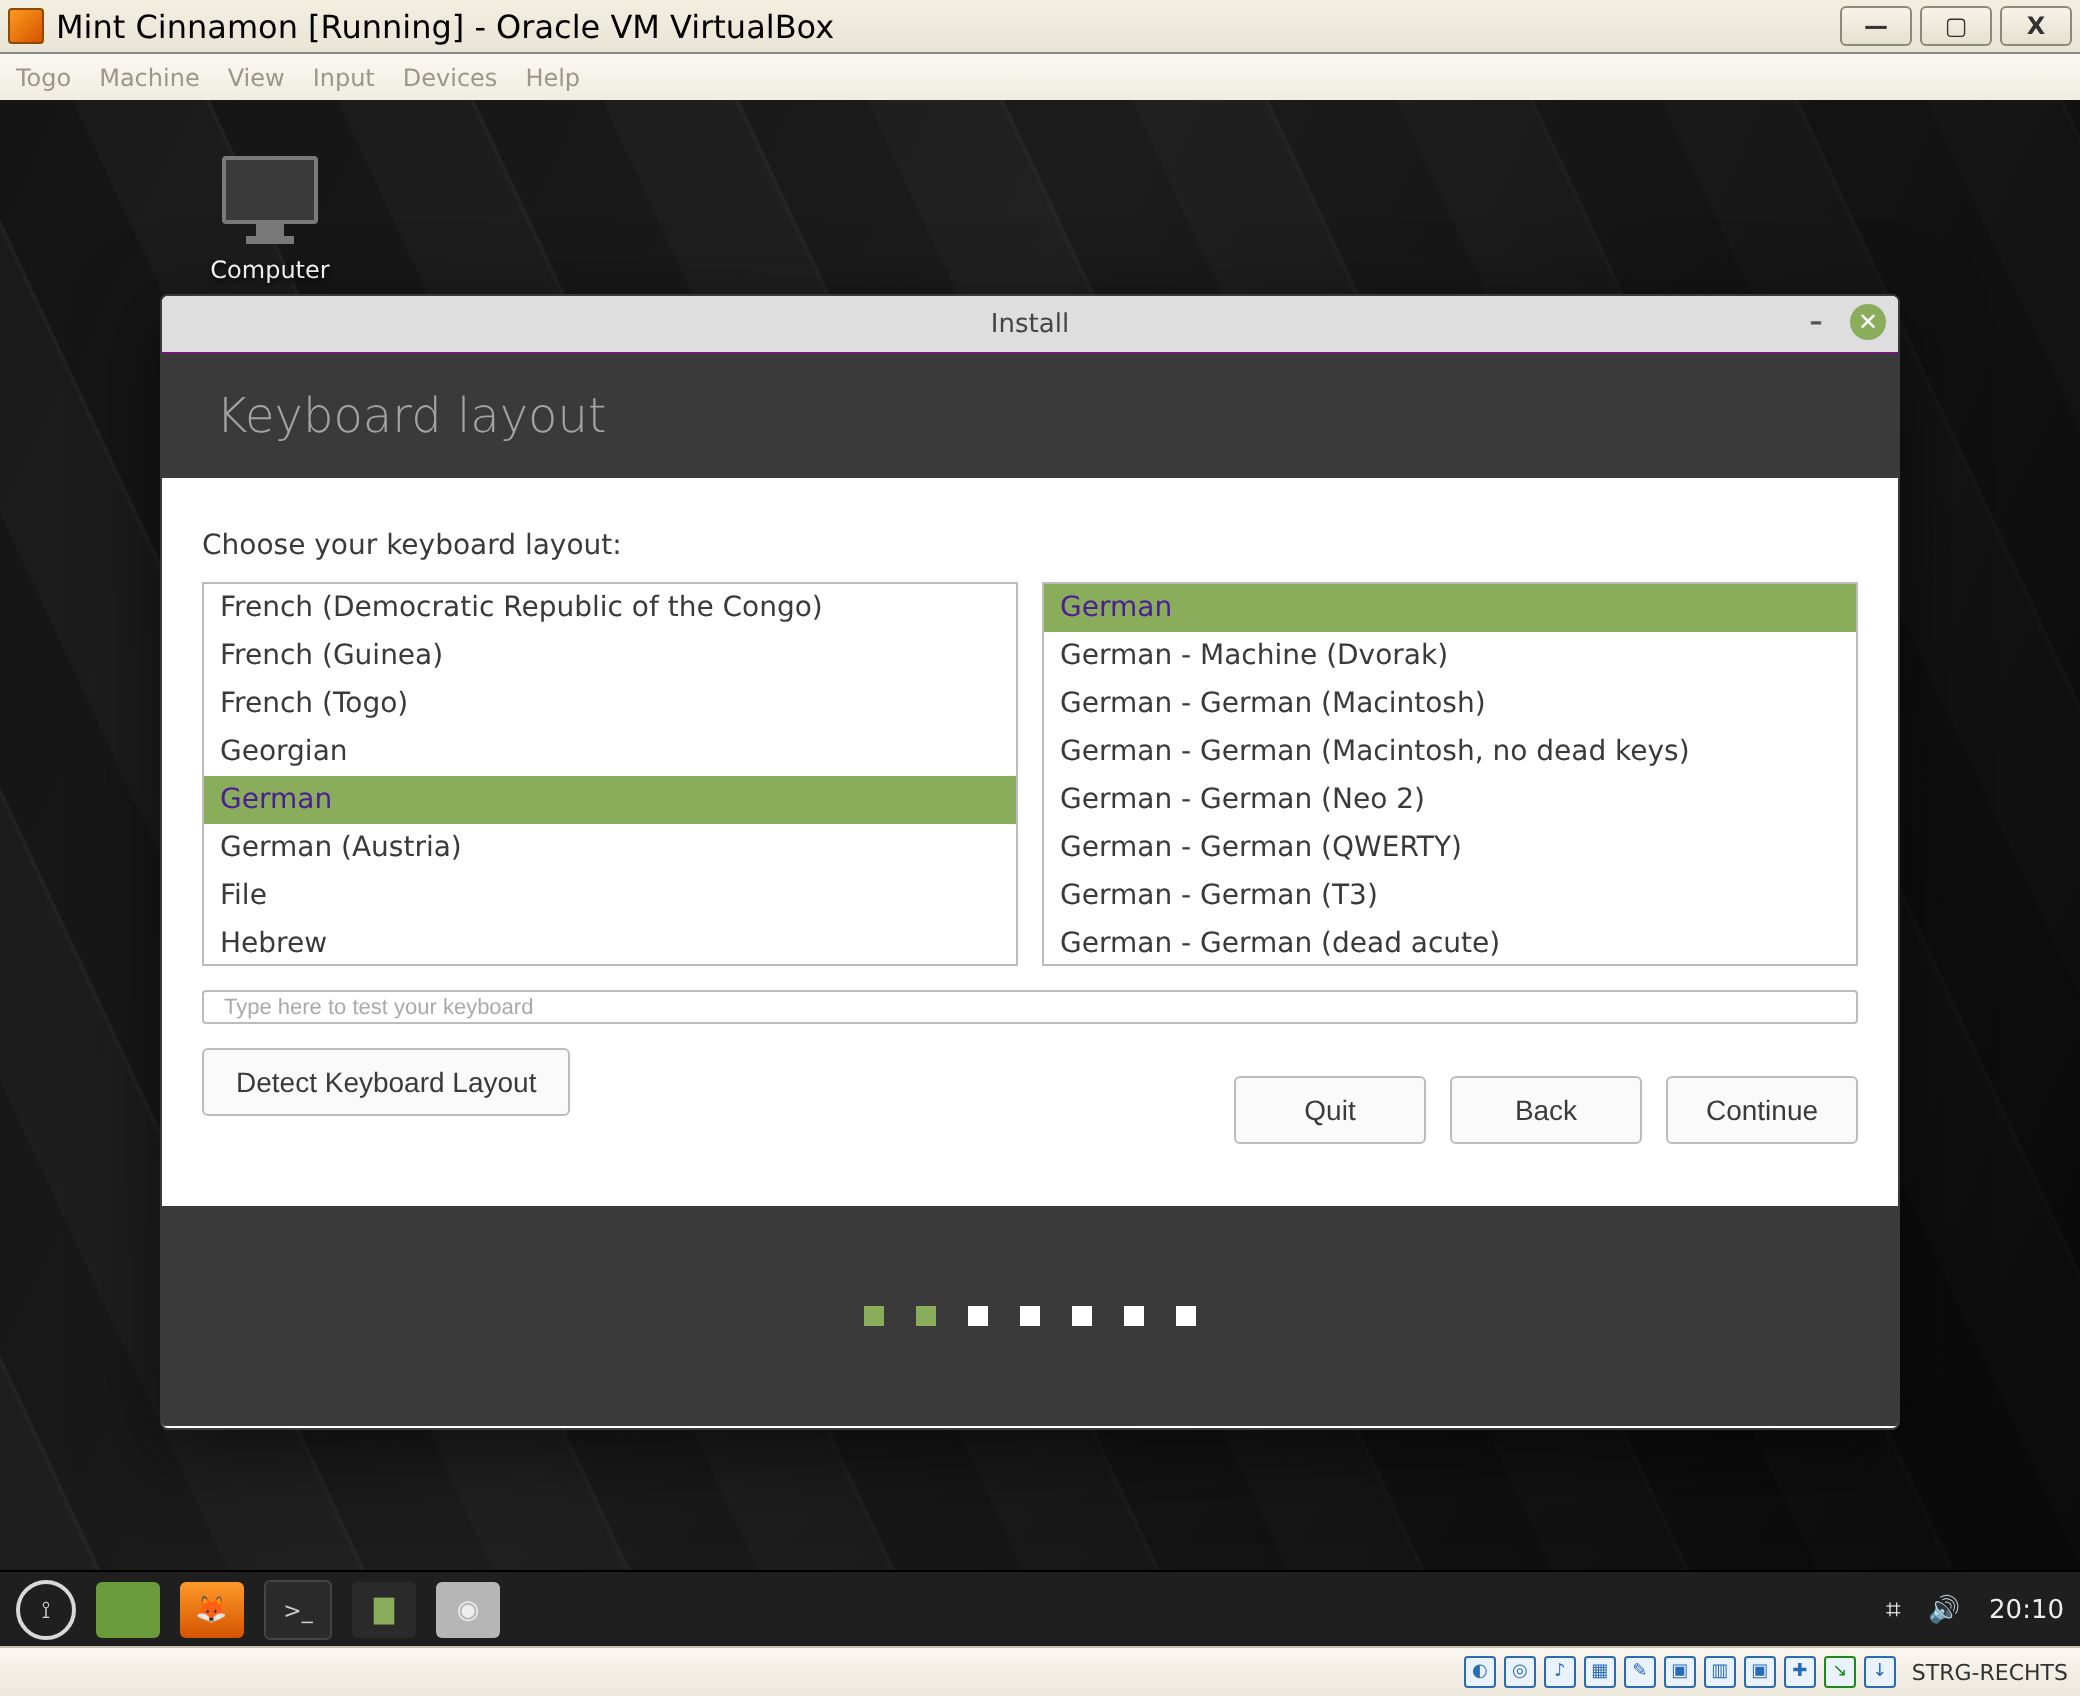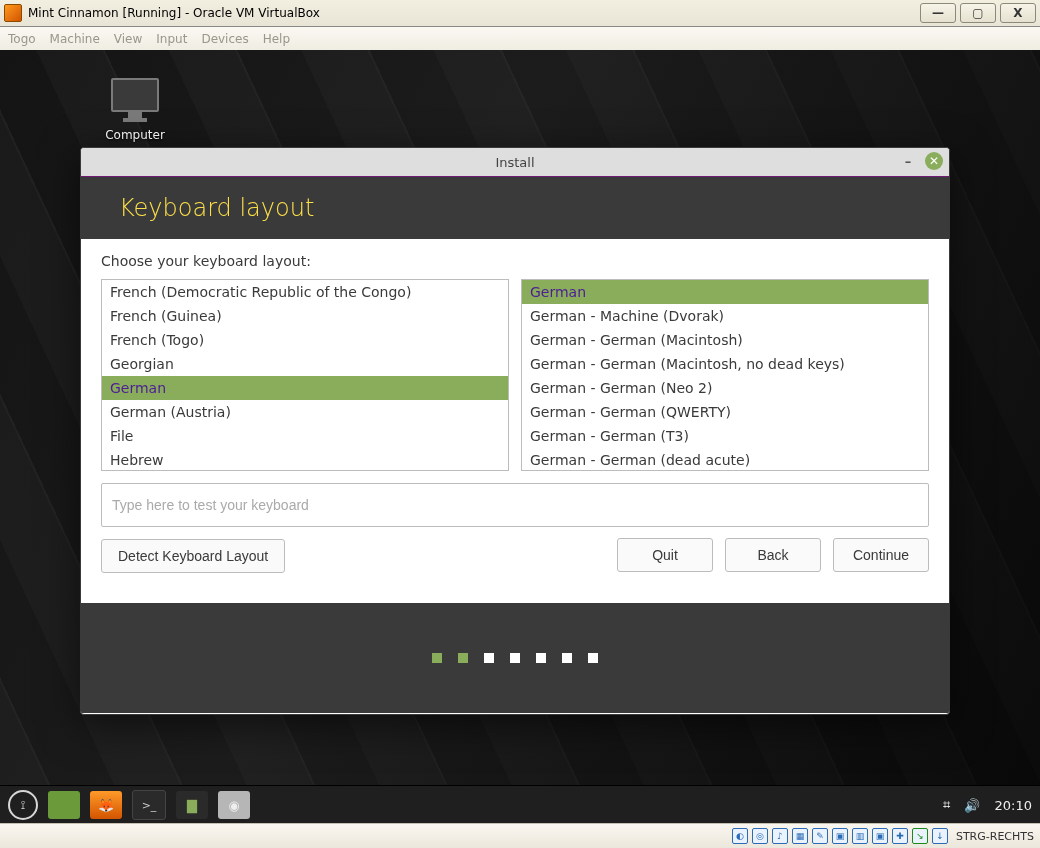--- a/index.html
+++ b/index.html
@@ -1,20 +1,20 @@
 <!DOCTYPE html>
 <html><head>
 <meta charset="utf-8">
 <style>
   html,body{margin:0;padding:0;font-family:"DejaVu Sans","Segoe UI",sans-serif;font-size:13px;color:#333;background:#999;user-select:none;}
   
   .vb-window{width:1040px;height:848px;background:#1a1a1a;position:relative;}
   .vb-titlebar{height:26px;background:linear-gradient(#f2eee0,#e8e4d6);display:flex;align-items:center;padding:0 4px;border-bottom:1px solid #888;}
   .vb-titlebar .vb-icon{width:16px;height:16px;margin-right:6px;background:linear-gradient(135deg,#ff9a1e,#d35400);border:1px solid #8b4a00;border-radius:2px;}
-  .vb-titlebar .vb-title{font-size:12px;color:#000;}
+  .vb-titlebar .vb-title{font-size:16px;color:#000;}
   .vb-titlebar .vb-spacer{flex:1;}
   .vb-ctrls{display:flex;gap:0;}
   .vb-ctrl{width:34px;height:18px;background:linear-gradient(#f6f3e8,#e6e1cf);border:1px solid #8b8977;border-radius:3px;margin-left:4px;display:flex;align-items:center;justify-content:center;color:#333;font-size:12px;font-weight:bold;cursor:pointer;}
   .vb-menubar{height:24px;background:linear-gradient(#faf8f2,#efece1);display:flex;align-items:center;padding:0 8px;gap:14px;border-bottom:1px solid #c5c0b0;font-size:12px;color:#9a968a;}
   .vb-menubar span{cursor:pointer;}
   .vb-statusbar{position:absolute;bottom:0;left:0;right:0;height:24px;background:linear-gradient(#faf7f0,#ece7dc);border-top:1px solid #c5c0b0;display:flex;align-items:center;justify-content:flex-end;padding:0 6px;font-size:11px;color:#333;}
   .vb-statusbar .sb-icons{display:flex;gap:4px;align-items:center;}
   .vb-statusbar .sb-ic{width:14px;height:14px;border:1px solid #2a6bb5;border-radius:2px;background:#eaf3fd;display:flex;align-items:center;justify-content:center;font-size:9px;color:#2a6bb5;}
   .vb-statusbar .sb-host{margin-left:8px;color:#333;font-size:11px;text-align:right;}
   
@@ -42,28 +42,28 @@
   .taskbar .inst.active{background:#b6b6b6;}
   .taskbar .tb-right{margin-left:auto;display:flex;align-items:center;gap:14px;font-size:13px;}
   .net-icon,.vol-icon{color:#fff;}
   
   .inst-win{position:absolute;left:80px;top:97px;width:868px;height:566px;background:#fff;box-shadow:0 10px 40px rgba(0,0,0,.55);border:1px solid #3a3a3a;border-radius:4px;overflow:hidden;}
   .inst-titlebar{height:28px;background:#dedede;display:flex;align-items:center;justify-content:center;position:relative;font-size:13px;color:#444;border-bottom:1px solid #701a75;}
   .inst-titlebar .t-right{position:absolute;right:6px;top:4px;display:flex;gap:8px;align-items:center;}
   .inst-titlebar .t-min{width:18px;height:18px;display:flex;align-items:center;justify-content:center;color:#555;font-weight:bold;cursor:pointer;}
   .inst-titlebar .t-close{width:18px;height:18px;border-radius:50%;background:#8aad5c;color:#fff;display:flex;align-items:center;justify-content:center;font-size:12px;cursor:pointer;}
   .inst-header{height:62px;background:#3a3a3a;display:flex;align-items:center;padding:0 22px;}
-  .inst-header h1{margin:16px;font-weight:300;font-size:24px;color:#fde047;}
-  .inst-body{padding:14px 20px 10px;position:relative;height:364px;box-sizing:border-box;}
+  .inst-header h1{margin:5px;font-weight:300;font-size:24px;color:#a3a3a3;}
+  .inst-body{padding:26px 20px 10px;position:relative;height:364px;box-sizing:border-box;}
   .prompt{font-size:14px;color:#3a3a3a;margin-bottom:10px;}
   .lists{display:flex;gap:12px;}
   .listbox{flex:1;height:190px;border:1px solid #bcbcbc;overflow-y:auto;background:#fff;font-size:14px;}
   .listbox .row{padding:3px 8px;line-height:18px;color:#3a3a3a;cursor:pointer;white-space:nowrap;overflow:hidden;text-overflow:ellipsis;}
   .listbox .row.sel{background:#8aad5c;color:#4c1d95;}
-  .test-input{margin-top:12px;width:100%;height:44px;border:1px solid #bcbcbc;border-radius:2px;padding:0 10px;font-size:14px;color:#333;box-sizing:border-box;}
+  .test-input{margin-top:12px;width:100%;height:17px;border:1px solid #bcbcbc;border-radius:2px;padding:0 10px;font-size:11px;color:#333;box-sizing:border-box;}
   .test-input::placeholder{color:#aaa;}
   .detect-btn{margin-top:12px;height:34px;padding:0 16px;border:1px solid #bcbcbc;border-radius:3px;background:#fafafa;font-size:14px;color:#3a3a3a;cursor:pointer;}
   .inst-actions{position:absolute;right:20px;bottom:31px;display:flex;gap:12px;}
   .act-btn{min-width:96px;height:34px;border:1px solid #bcbcbc;border-radius:3px;background:#fafafa;font-size:14px;color:#3a3a3a;cursor:pointer;}
   .inst-footer{height:110px;background:#3a3a3a;display:flex;align-items:center;justify-content:center;gap:16px;}
   .dot{width:10px;height:10px;background:#fff;}
   .dot.done{background:#8aad5c;}
   
   .listbox::-webkit-scrollbar{width:10px;}
   .listbox::-webkit-scrollbar-thumb{background:#c4c4c4;border-radius:5px;}

